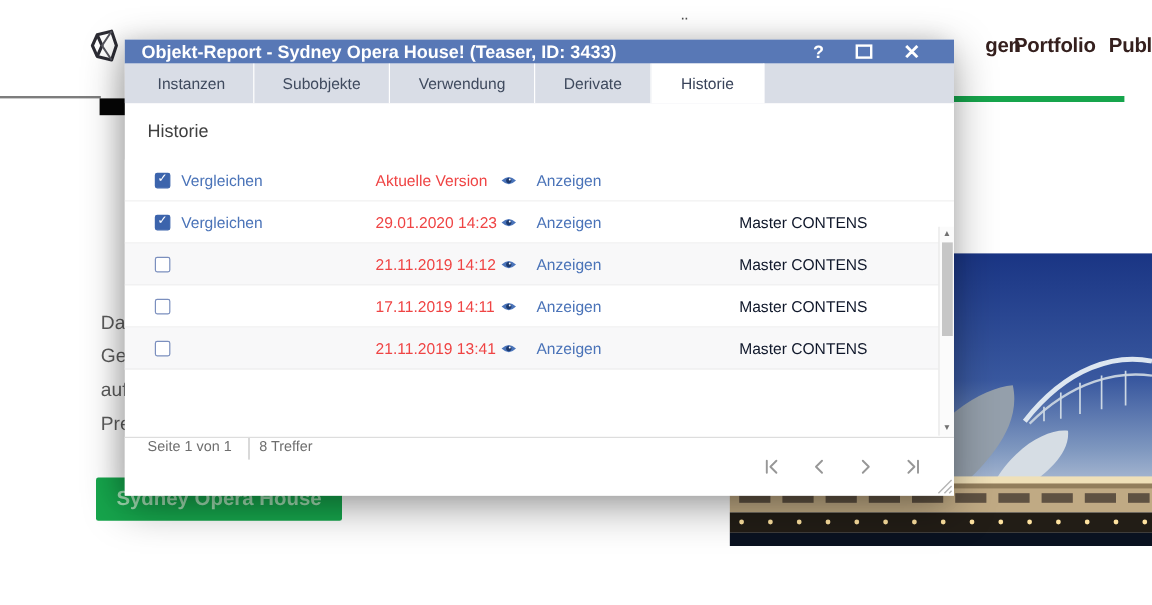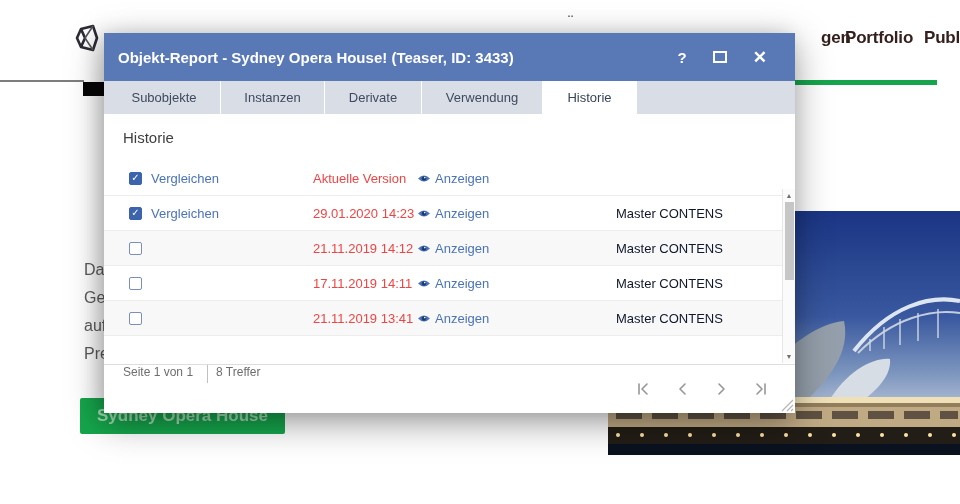--- a/index.html
+++ b/index.html
@@ -39,21 +39,21 @@
 
   .photo { position:absolute; left:608px; top:211px; width:352px; height:244px; }
 
   
   .dialog {
     position:absolute; left:104px; top:33px; width:691px; height:380px;
     background:#fff; z-index:5;
     box-shadow:0 10px 34px rgba(0,0,0,.38), -6px 0 18px rgba(0,0,0,.12);
   }
   .titlebar {
-    height:48px; background:var(--titlebar); display:flex; align-items:center;
+    height:20px; background:var(--titlebar); display:flex; align-items:center;
     padding:0 14px; color:#fff;
   }
   .titlebar-title { font-size:15px; font-weight:700; flex:1 1 auto; white-space:nowrap; overflow:hidden; }
   .titlebar-actions { display:flex; align-items:center; gap:26px; padding-right:14px; }
   .tb-btn { color:#fff; font-size:15px; font-weight:700; cursor:pointer; line-height:1; }
   .max-btn { width:14px; height:12px; border:2px solid #fff; }
   .close-btn { font-size:17px; }
 
   .tabbar {
     height:33px; background:#d9dde6; display:flex; align-items:stretch; padding-left:4px;
@@ -82,21 +82,21 @@
   .cell { position:absolute; top:0; height:100%; display:flex; align-items:center; }
   .cell-check { left:25px; gap:9px; }
   .checkbox {
     width:13px; height:13px; border-radius:2px; border:1px solid #7b8fbe; background:#fff;
     display:flex; align-items:center; justify-content:center; cursor:pointer;
     font-size:10px; color:#fff; line-height:1;
   }
   .checkbox.checked { background:#3c64ac; border-color:#3c64ac; }
   .compare-link { font-size:13px; color:var(--link); cursor:pointer; }
   .cell-date { left:209px; font-size:13px; color:#ef4444; }
-  .cell-view { left:313px; gap:4px; cursor:pointer; }
+  .cell-view { left:313px; gap:16px; cursor:pointer; }
   .view-label { font-size:13px; color:var(--link); }
   .cell-editor { left:512px; font-size:13px; color:#0f172a; }
 
   .dlg-footer {
     position:absolute; left:0; right:0; bottom:0; height:49px;
     border-top:1px solid #ddd; display:flex; background:#fff;
   }
   .page-info { margin-left:19px; font-size:12px; color:#6e6e6e; }
   .footer-sep { width:1px; height:18px; background:#c0c0c0; margin:0 8px 0 14px; }
   .results-info { font-size:12px; color:#6e6e6e; }
@@ -213,24 +213,24 @@
   <div class="titlebar">
     <div class="titlebar-title">Objekt-Report - Sydney Opera House! (Teaser, ID: 3433)</div>
     <div class="titlebar-actions">
       <span class="tb-btn">?</span>
       <span class="tb-btn max-btn"></span>
       <span class="tb-btn close-btn">✕</span>
     </div>
   </div>
 
   <div class="tabbar" id="tabbar">
+      <div class="tab" style="width: 104px;">Instanzen</div>
       <div class="tab" style="width: 113px;">Subobjekte</div>
-      <div class="tab" style="width: 104px;">Instanzen</div>
+      <div class="tab" style="width: 121px;">Verwendung</div>
       <div class="tab" style="width: 97px;">Derivate</div>
-      <div class="tab" style="width: 121px;">Verwendung</div>
       <div class="tab active" style="width: 94px;">Historie</div>
     </div>
 
   <div class="section-header">Historie</div>
 
 
   <div class="rows" id="rows">
       <div class="row">
         <div class="cell cell-check">
           <span class="checkbox checked">✓</span>

